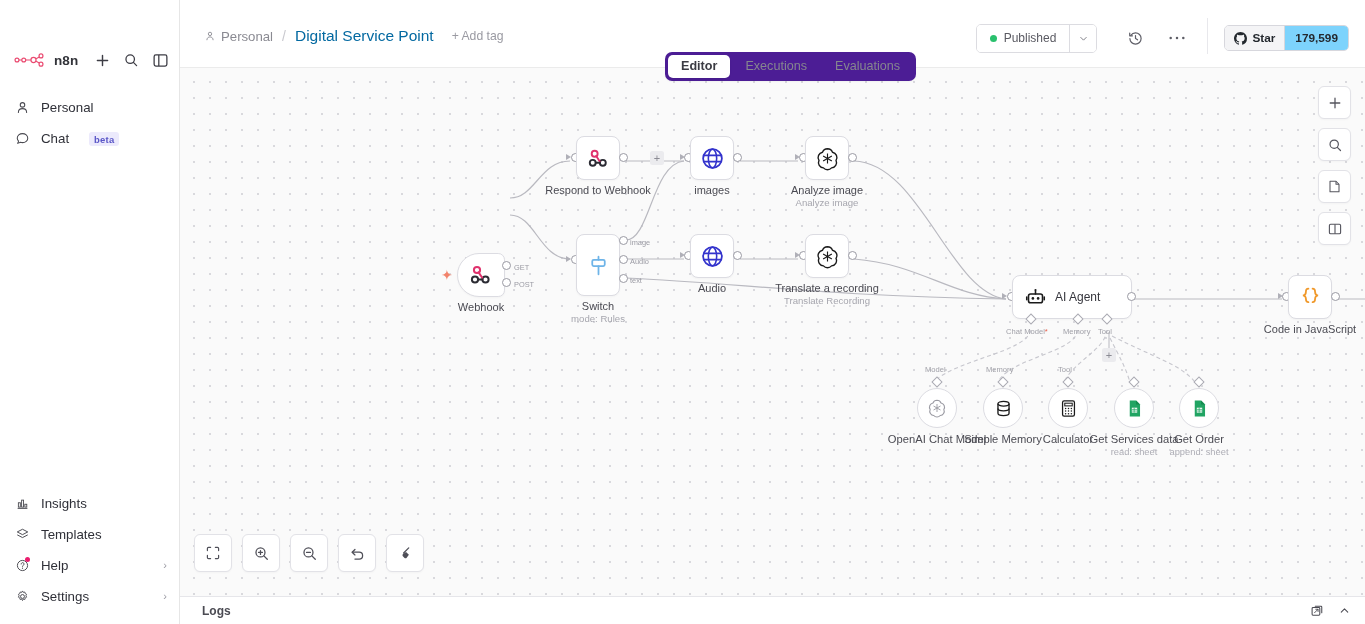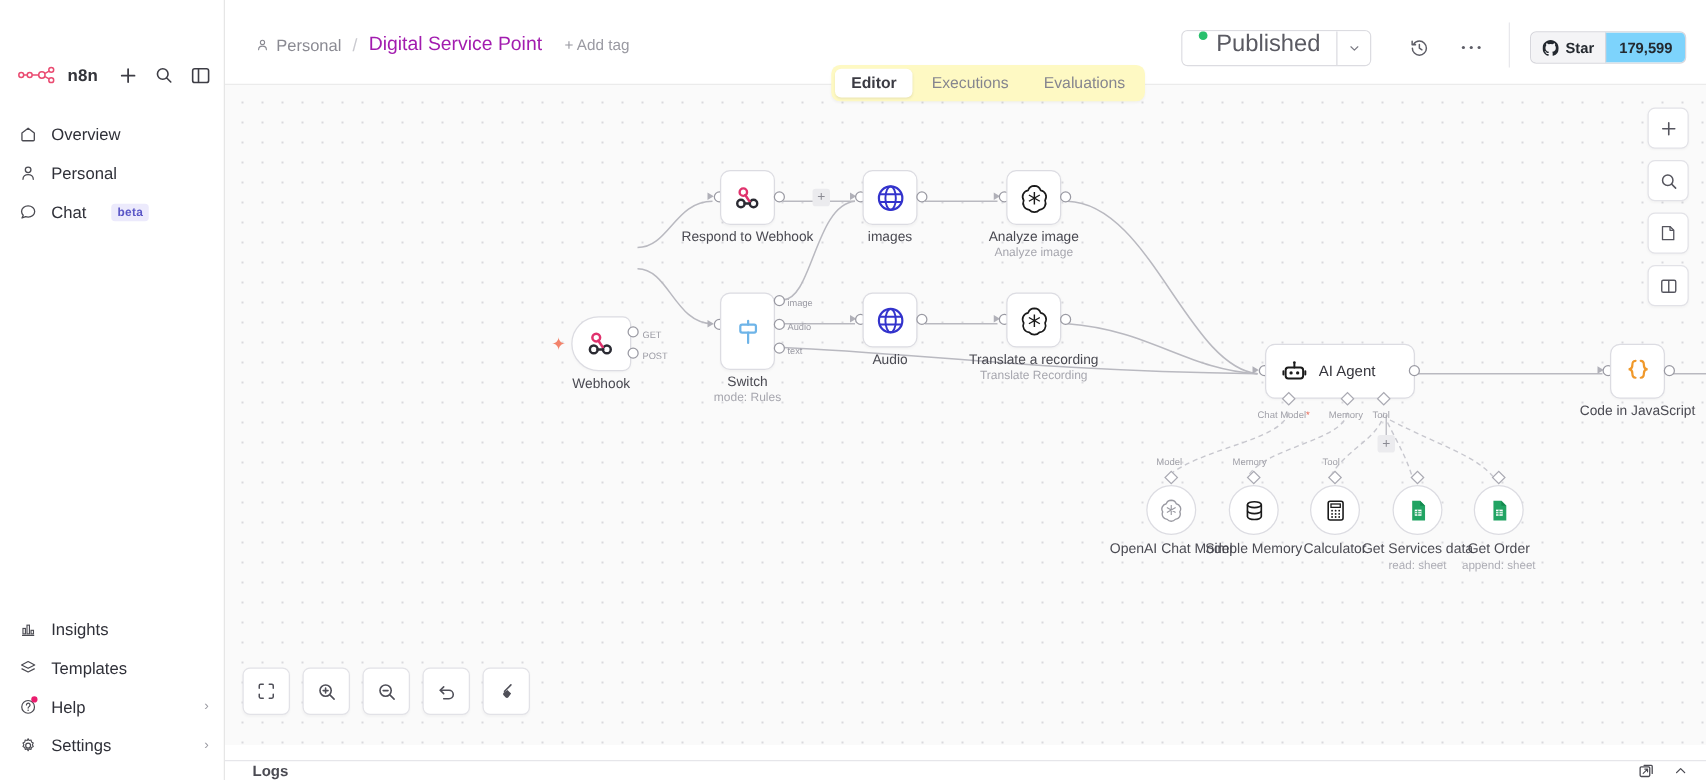--- a/index.html
+++ b/index.html
@@ -44,39 +44,39 @@
   
   .main { position: relative; flex: 1 1 auto; height: 624px; background: #fff; }
   .topbar {
     position: absolute; top: 0; left: 0; right: 0; height: 68px;
     background: #fff; border-bottom: 1px solid #ebebeb;
     display: flex; align-items: flex-start; z-index: 15;
   }
   .crumbs { display: flex; align-items: center; gap: 9px; padding: 27px 0 0 24px; }
   .crumb-personal { display: flex; align-items: center; gap: 5px; font-size: 13.2px; color: #8a8a92; cursor: pointer; }
   .crumb-sep { color: #c9c9cf; font-size: 14px; }
-  .crumb-title { font-size: 15.5px; color: #a21caf; cursor: pointer; }
+  .crumb-title { font-size: 15.5px; color: #0369a1; cursor: pointer; }
   .add-tag { font-size: 12.2px; color: #9a9aa2; margin-left: 9px; cursor: pointer; }
   .top-right { margin-left: auto; display: flex; align-items: center; gap: 0; padding: 22px 16px 0 0; }
   .pub-group { display: flex; align-items: stretch; border: 1px solid #dcdce1; border-radius: 5px; overflow: hidden; height: 29px; }
-  .pub-main { display: flex; align-items: flex-start; gap: 7px; padding: 0 13px; font-size: 19px; color: #5a5a62; cursor: pointer; background: #fff; }
+  .pub-main { display: flex; align-items: center; gap: 7px; padding: 0 13px; font-size: 12px; color: #5a5a62; cursor: pointer; background: #fff; }
   .pub-dot { width: 7px; height: 7px; border-radius: 50%; background: #29c06d; }
   .pub-caret { width: 27px; border-left: 1px solid #dcdce1; display: flex; align-items: center; justify-content: center; cursor: pointer; color: #7a7a83; background: #fff;}
   .hist-btn, .dots-btn { width: 32px; height: 29px; display: flex; align-items: center; justify-content: center; cursor: pointer; color: #5d5d66; }
   .hist-btn { margin-left: 22px; }
   .dots-btn { margin-left: 10px; font-size: 17px; letter-spacing: 1px; }
   .top-divider { width: 1px; height: 36px; background: #e8e8ec; margin: -4px 16px 0 14px; }
   .gh-group { display: flex; align-items: stretch; border: 1px solid #d7d7dd; border-radius: 5px; overflow: hidden; height: 26px; }
   .gh-star { display: flex; align-items: center; gap: 5px; padding: 0 9px; background: #f4f4f6; font-size: 11.8px; font-weight: 600; color: #24292f; cursor: pointer; }
   .gh-count { display: flex; align-items: center; padding: 0 10px; background: #7dd3fc; font-size: 11.8px; font-weight: 600; color: #24292f; border-left: 1px solid #d7d7dd; cursor: pointer;}
 
   
   .tabs {
     position: absolute; top: 52px; left: 485px;
-    background: #fef9c3; border-radius: 7px; padding: 3px;
+    background: #4c1d95; border-radius: 7px; padding: 3px;
     display: flex; gap: 2px; z-index: 16; box-shadow: 0 1px 2px rgba(0,0,0,.04);
   }
   .tab { padding: 4px 13px 5px; font-size: 12.6px; border-radius: 5px; cursor: pointer; color: #86868f; }
   .tab.active { background: #fff; color: #3b3b43; font-weight: 600; box-shadow: 0 1px 2px rgba(0,0,0,.08); }
 
   
   .canvas {
     position: absolute; top: 68px; left: 0; right: 0; bottom: 28px;
     background-color: #fafafa;
     background-image: radial-gradient(circle, #d9d9dd 1px, transparent 1px);
@@ -151,21 +151,21 @@
     position: absolute; left: 50%; transform: translateX(-50%); bottom: 20px;
     background: #f76e5d; color: #fff; border: none; border-radius: 7px;
     height: 40px; padding: 0 22px; display: flex; align-items: center; gap: 9px;
     font-size: 14.5px; font-weight: 600; cursor: pointer; z-index: 12;
     font-family: "Liberation Sans", sans-serif;
     box-shadow: 0 1px 3px rgba(0,0,0,.10);
   }
 
   
   .logsbar {
-    position: absolute; left: 0; right: 0; bottom: 0; height: 16px;
+    position: absolute; left: 0; right: 0; bottom: 0; height: 28px;
     background: #fff; border-top: 1px solid #e6e6ea;
     display: flex; align-items: center; padding: 0 14px 0 22px; z-index: 18;
   }
   .logs-label { font-size: 12px; color: #4b4b53; font-weight: 600; cursor: pointer; }
   .logs-right { margin-left: auto; display: flex; align-items: center; gap: 14px; color: #4b4b53; }
   .logs-ico { cursor: pointer; display: flex; align-items: center; justify-content: center; }
 </style>
 </head>
 <body>
 
@@ -201,28 +201,20 @@
         <div class="sb-ico-btn">
           <svg width="17" height="17" viewBox="0 0 20 20">
             <rect x="2.5" y="3.5" width="15" height="13" rx="2" stroke="#3d3d45" stroke-width="1.5" fill="none"></rect>
             <path d="M8 3.5v13" stroke="#3d3d45" stroke-width="1.5"></path>
           </svg>
         </div>
       </div>
     </div>
 
     <div class="sb-nav">
-      <div class="sb-item">
-        <span class="sb-ico">
-          <svg width="15" height="15" viewBox="0 0 20 20">
-              <path d="M3.4 8.6L10 3.4l6.6 5.2v7.2a1 1 0 01-1 1H4.4a1 1 0 01-1-1z" stroke="#4b4b52" stroke-width="1.4" fill="none" stroke-linejoin="round"></path>
-            </svg>
-        </span>
-        <span class="sb-label">Overview</span>
-      </div>
       <div class="sb-item">
         <span class="sb-ico">
           <svg width="15" height="15" viewBox="0 0 20 20">
               <circle cx="10" cy="6.5" r="3" stroke="#4b4b52" stroke-width="1.4" fill="none"></circle>
               <path d="M4.5 16.5c0-3 2.5-5 5.5-5s5.5 2 5.5 5" stroke="#4b4b52" stroke-width="1.4" fill="none" stroke-linecap="round"></path>
             </svg>
         </span>
         <span class="sb-label">Personal</span>
       </div>
       <div class="sb-item">

